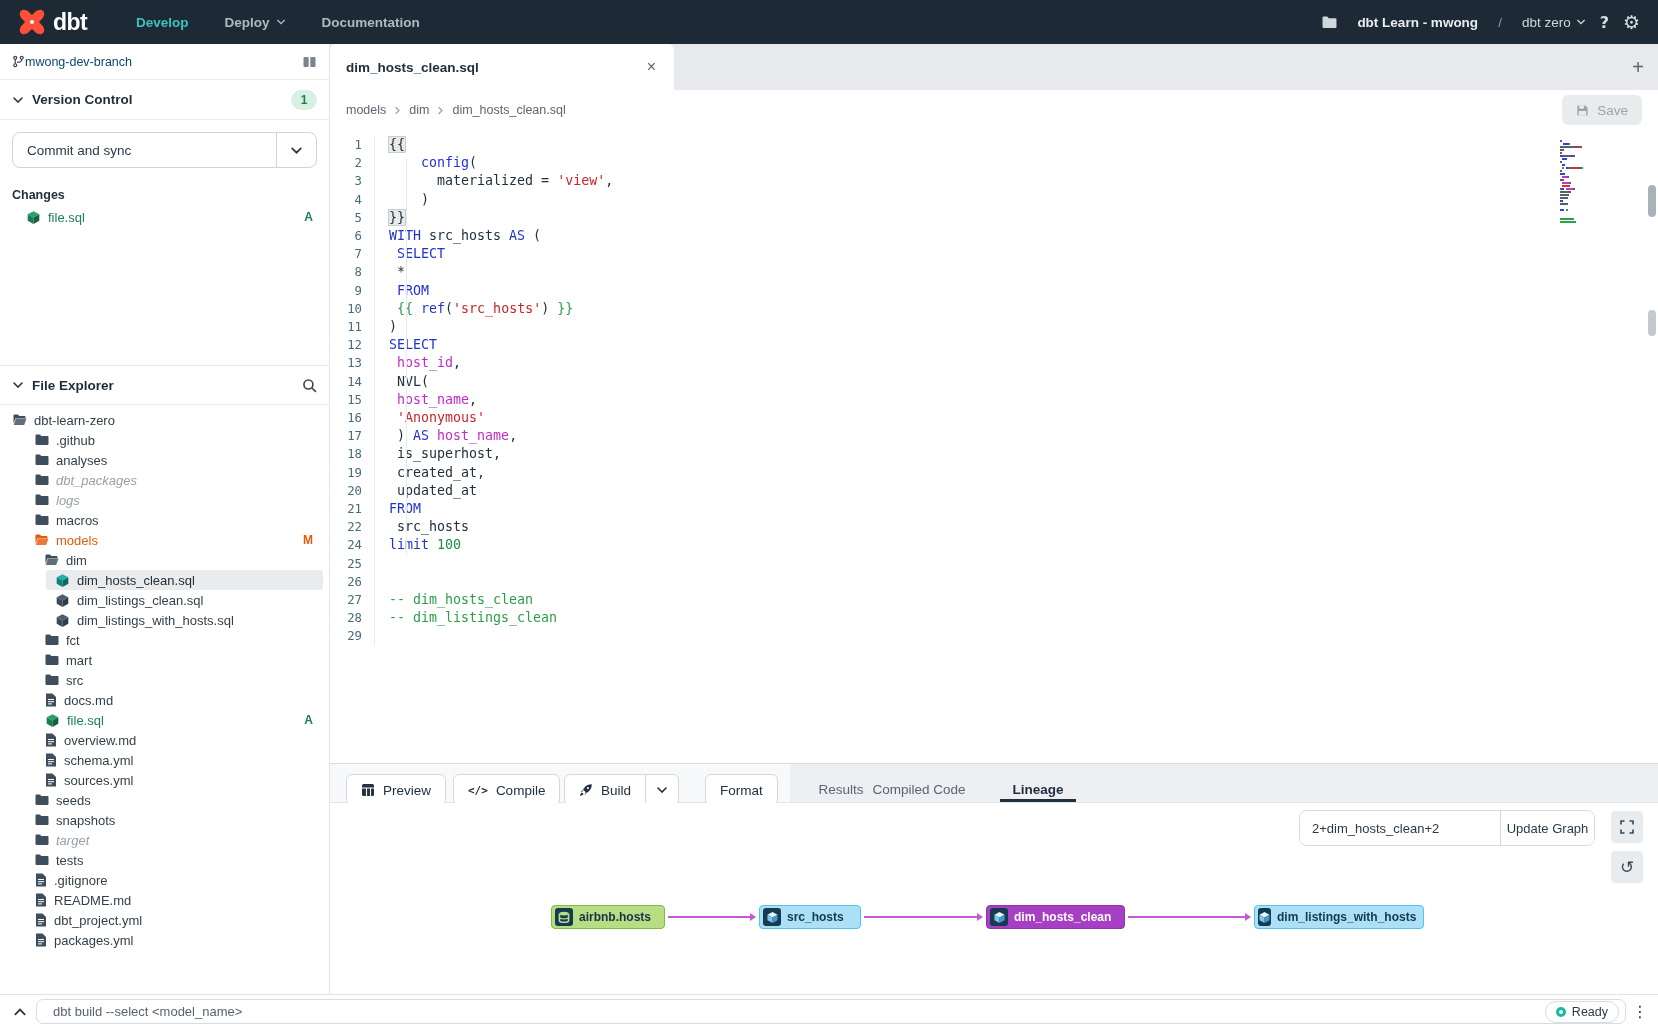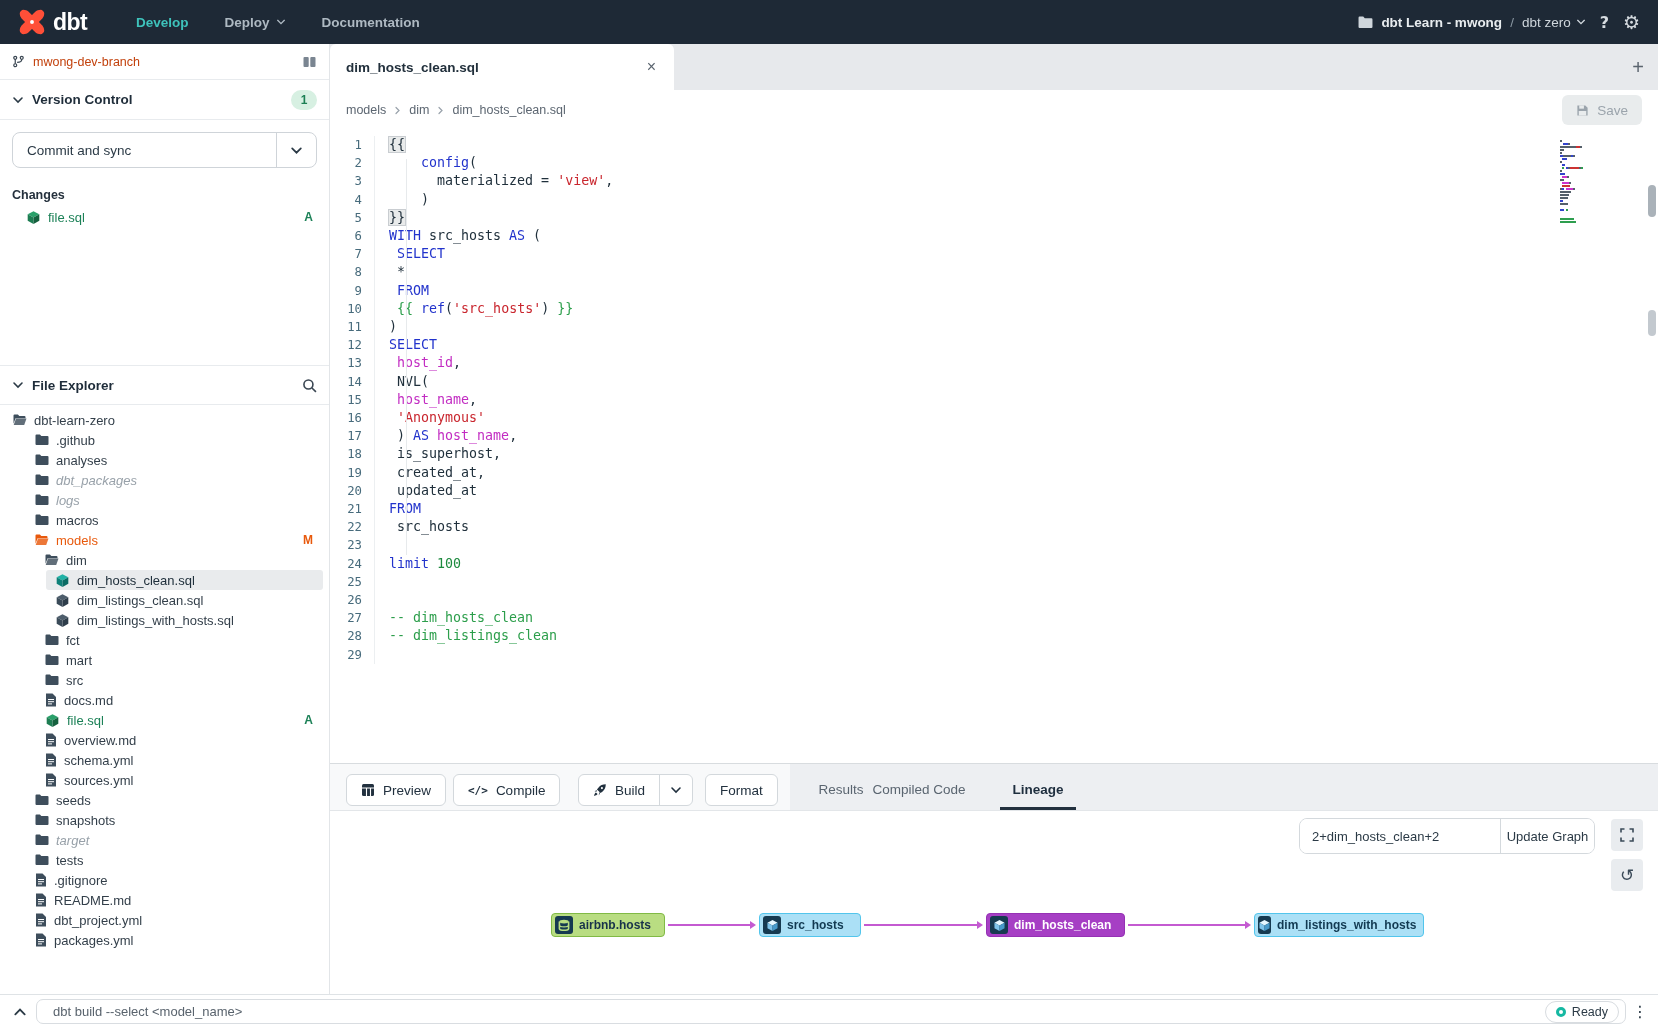--- a/index.html
+++ b/index.html
@@ -13,32 +13,32 @@
     display:flex; align-items:center; }
   .logo { display:flex; align-items:center; gap:7px; padding-left:18px; width:100px; }
   .logo-text { color:#fff; font-weight:bold; font-size:23px; letter-spacing:-0.5px; }
   .nav-menu { display:flex; align-items:stretch; height:61px; margin-left:22px; gap:8px; }
   .nav-item { position:relative; display:flex; align-items:center; gap:6px; padding:0 14px;
     color:#aeb9c2; font-size:13.5px; font-weight:bold; cursor:pointer; }
   .nav-item.active { color:#3ec2bb; }
   .nav-item.active::after { content:""; position:absolute; left:8px; right:8px; bottom:0;
     height:3px; background:#2ec0b8; }
   .nav-right { margin-left:auto; display:flex; align-items:center; gap:14px; padding-right:18px; }
-  .acct { display:flex; align-items:center; gap:8px; color:#e8ecef; font-size:13.5px; font-weight:bold; }
+  .acct { display:flex; align-items:center; gap:20px; color:#e8ecef; font-size:13.5px; font-weight:bold; }
   .acct-sep { color:#8a97a2; font-weight:normal; }
   .acct-env { color:#cfd6dc; font-weight:normal; display:flex; align-items:center; gap:5px; }
   .nav-glyph { color:#d6dbe0; font-size:16px; font-weight:bold;
     font-family:"DejaVu Sans", sans-serif; cursor:pointer; }
   .gear { font-size:19px; }
 
   
   .sidebar { position:absolute; top:44px; left:0; width:330px; bottom:34px; background:#fff;
     border-right:1px solid #e2e5e8; font-size:13px; }
-  .branch-row { height:36px; display:flex; align-items:center; gap:8px; padding:0 12px;
-    border-bottom:1px solid #e8ebee; color:#c2410c; font-size:12.5px; }
+  .branch-row { height:36px; display:flex; align-items:center; padding:0 12px;
+    border-bottom:1px solid #e8ebee; color:#0c4a6e; font-size:12.5px; }
   .branch-row .spacer { flex:1; }
   .sec-head { height:40px; display:flex; align-items:center; gap:8px; padding:0 12px;
     border-bottom:1px solid #e8ebee; cursor:pointer; }
   .sec-title { font-weight:bold; font-size:13.5px; color:#1f2d3a; }
   .vc-badge { margin-left:auto; min-width:26px; height:20px; border-radius:10px; background:#d7f0e2;
     color:#1c7f54; font-size:12px; font-weight:bold; display:flex; align-items:center; justify-content:center; }
   .commit-btn { margin:12px; height:36px; border:1px solid #cfd4d9; border-radius:8px; background:#fff;
     display:flex; align-items:center; overflow:hidden; cursor:pointer; }
   .commit-label { flex:1; padding:0 14px; color:#2b3a46; font-size:13.5px; }
   .commit-caret { width:40px; align-self:stretch; display:flex; align-items:center; justify-content:center;
@@ -94,21 +94,21 @@
   .tk-num{color:#1d8a3e}.tk-cmt{color:#2c9e4b}.tk-jj{color:#2c9e4b}
   .tk-bm{color:#20303c;background:#e9ebeb;box-shadow:0 0 0 1px #c9cdd1}
   .indent-guide { position:absolute; left:76px; top:29px; width:1px; height:396px; background:#e7eaec; }
   .minimap { position:absolute; right:26px; top:10px; width:72px; }
   .mm-row { height:2px; margin-bottom:1px; white-space:nowrap; font-size:0; }
   .mm-row i { display:inline-block; height:2px; }
   .vscroll { position:absolute; right:2px; width:8px; border-radius:4px; }
 
   
   .panel { position:absolute; left:0; right:0; bottom:0; height:231px; }
-  .strip { position:relative; height:48px; border-top:1px solid #d8dcdf; border-bottom:1px solid #e3e6e9;
+  .strip { position:relative; height:40px; border-top:1px solid #d8dcdf; border-bottom:1px solid #e3e6e9;
     background:#f8f9fa; }
   .strip-gray { position:absolute; left:460px; right:0; top:0; bottom:0; background:#edeff2; }
   .abtn { position:absolute; top:10px; height:32px; background:#fff; border:1px solid #d3d8dc;
     border-radius:6px; display:flex; align-items:center; color:#22313f; font-size:13.5px; cursor:pointer; }
   .abtn .seg { display:flex; align-items:center; gap:8px; padding:0 14px; height:100%; }
   .abtn .seg2 { border-left:1px solid #d3d8dc; padding:0 10px; height:100%; display:flex; align-items:center; }
   .code-glyph { font-family:"DejaVu Sans Mono", monospace; font-size:11px; font-weight:bold; color:#22313f; }
   .ptab { position:absolute; top:0; height:50px; transform:translateX(-50%); display:flex;
     align-items:center; font-size:13.5px; color:#5a6570; cursor:pointer; }
   .ptab.active { color:#1e2e3e; font-weight:bold; }
@@ -678,24 +678,20 @@
           <span class="gn">20</span>
           <span class="ct"><span class="tk-pl"> updated_at</span></span>
         </div>
         <div class="cl">
           <span class="gn">21</span>
           <span class="ct"><span class="tk-kw">FROM</span></span>
         </div>
         <div class="cl">
           <span class="gn">22</span>
           <span class="ct"><span class="tk-pl"> src_hosts</span></span>
-        </div>
-        <div class="cl">
-          <span class="gn">23</span>
-          <span class="ct"> </span>
         </div>
         <div class="cl">
           <span class="gn">24</span>
           <span class="ct"><span class="tk-kw">limit</span><span class="tk-pl"> </span><span class="tk-num">100</span></span>
         </div>
         <div class="cl">
           <span class="gn">25</span>
           <span class="ct"> </span>
         </div>
         <div class="cl">
@@ -766,21 +762,21 @@
             </span>
 
    </div>
           <div class="abtn" style="left:123px">
      <span class="seg">
               <span class="code-glyph">&lt;/&gt;</span>
               <span>Compile</span>
             </span>
 
    </div>
-          <div class="abtn" style="left:248px">
+          <div class="abtn" style="left:234px">
      <span class="seg">
               <span class="icn">
                 <svg width="14" height="14" viewBox="0 0 16 16">
                   <path d="M14.6 1.4c-3.6 0-6.4 1.3-8.2 3.6L4.5 7.3l4.2 4.2 2.3-1.9c2.3-1.8 3.6-4.6 3.6-8.2z" fill="#22313f"></path>
                   <circle cx="10.2" cy="5.8" r="1.2" fill="#fff"></circle>
                   <path d="M4 8 1.8 9.6l2.7.1zM6.4 14.2 8 12l-.1-2.7zM1.2 14.8c1.9-.3 3.2-1 4-2.1l-1.9-1.9c-1.1.8-1.8 2.1-2.1 4z" fill="#22313f"></path>
                 </svg>
               </span>
               <span>Build</span>
             </span>

